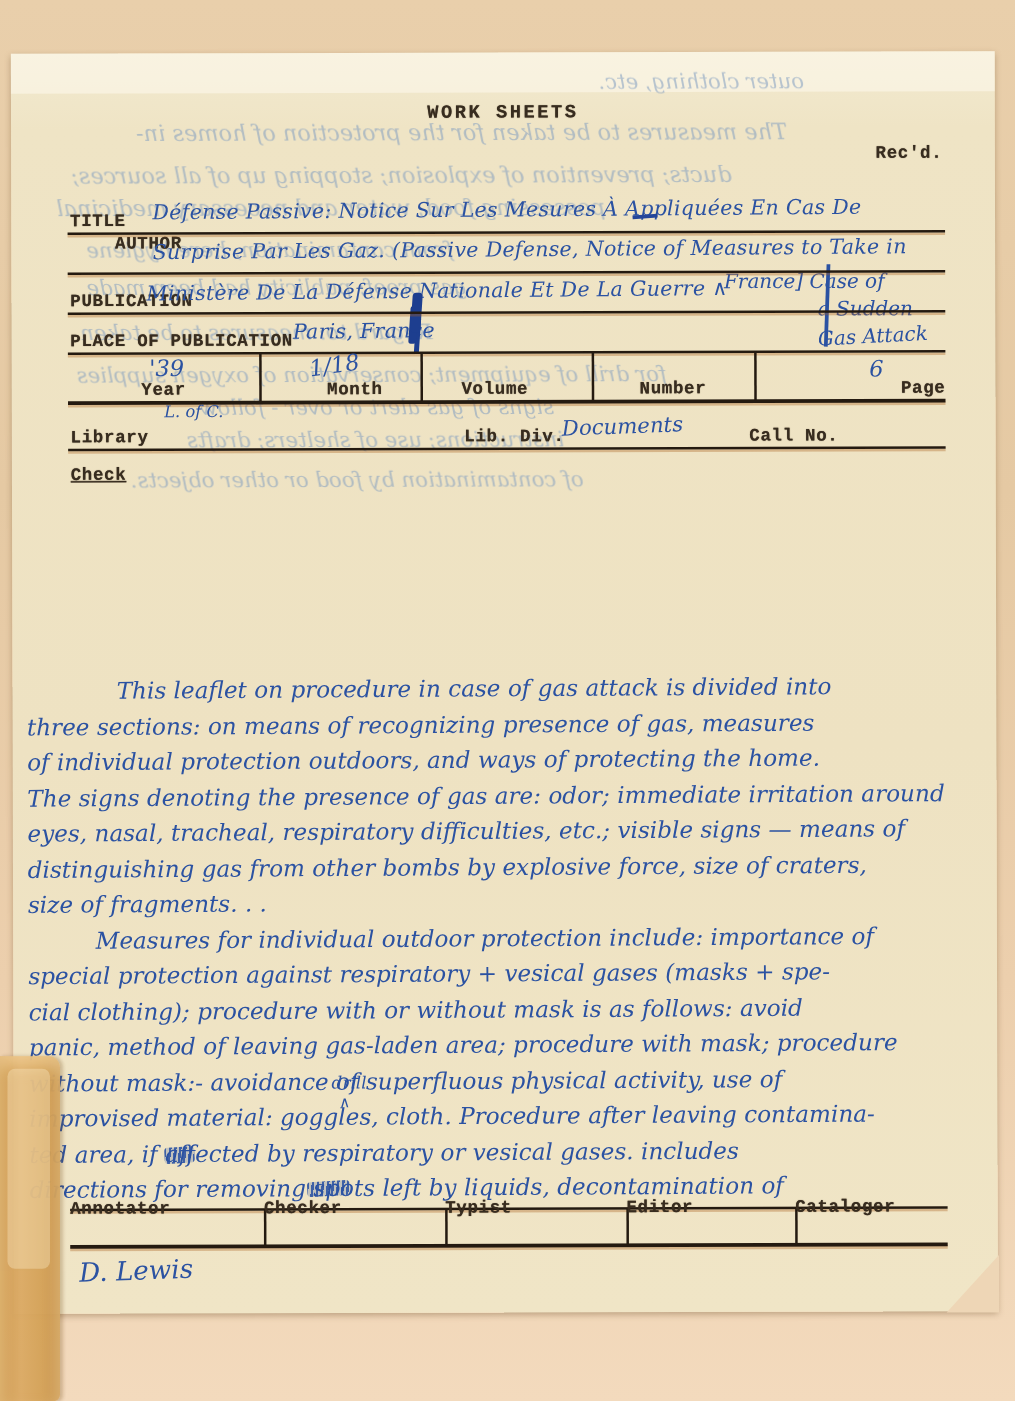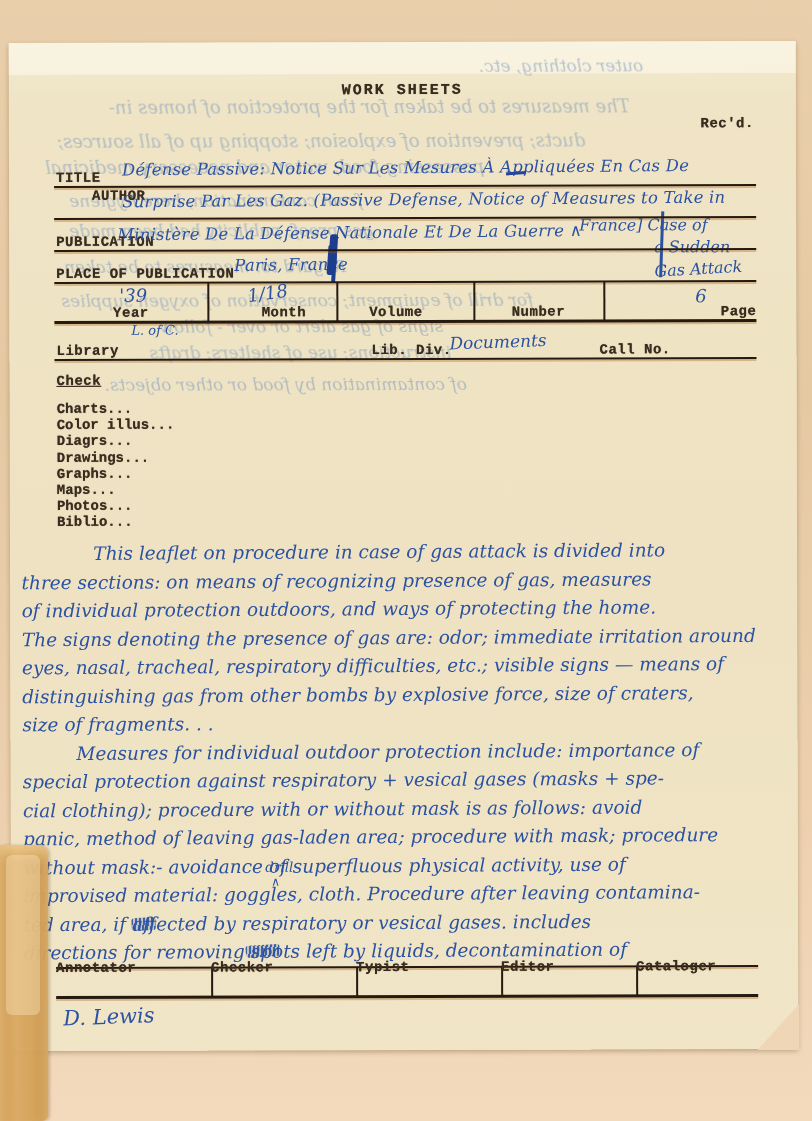--- a/index.html
+++ b/index.html
@@ -184,30 +184,20 @@
   <div class="hand v-month">1/18</div>
   <div class="hand v-page">6</div>
 
   <div class="typed lbl-library">Library</div>
   <div class="hand v-library">L. of C.</div>
   <div class="typed lbl-libdiv">Lib. Div.</div>
   <div class="hand v-libdiv">Documents</div>
   <div class="typed lbl-callno">Call No.</div>
 
   <div class="typed lbl-check">Check</div>
-  <div class="checklist">
-    <div>Charts...</div>
-    <div>Color illus...</div>
-    <div>Diagrs...</div>
-    <div>Drawings...</div>
-    <div>Graphs...</div>
-    <div>Maps...</div>
-    <div>Photos...</div>
-    <div>Biblio...</div>
-  </div>
 
   <div class="summary">
     <div class="line indent">This leaflet on procedure in case of gas attack is divided into</div>
     <div class="line">three sections: on means of recognizing presence of gas, measures</div>
     <div class="line">of individual protection outdoors, and ways of protecting the home.</div>
     <div class="line">The signs denoting the presence of gas are: odor; immediate irritation around</div>
     <div class="line">eyes, nasal, tracheal, respiratory difficulties, etc.; visible signs — means of</div>
     <div class="line">distinguishing gas from other bombs by explosive force, size of craters,</div>
     <div class="line">size of fragments. . .</div>
     <div class="line indent2">Measures for individual outdoor protection include: importance of</div>

